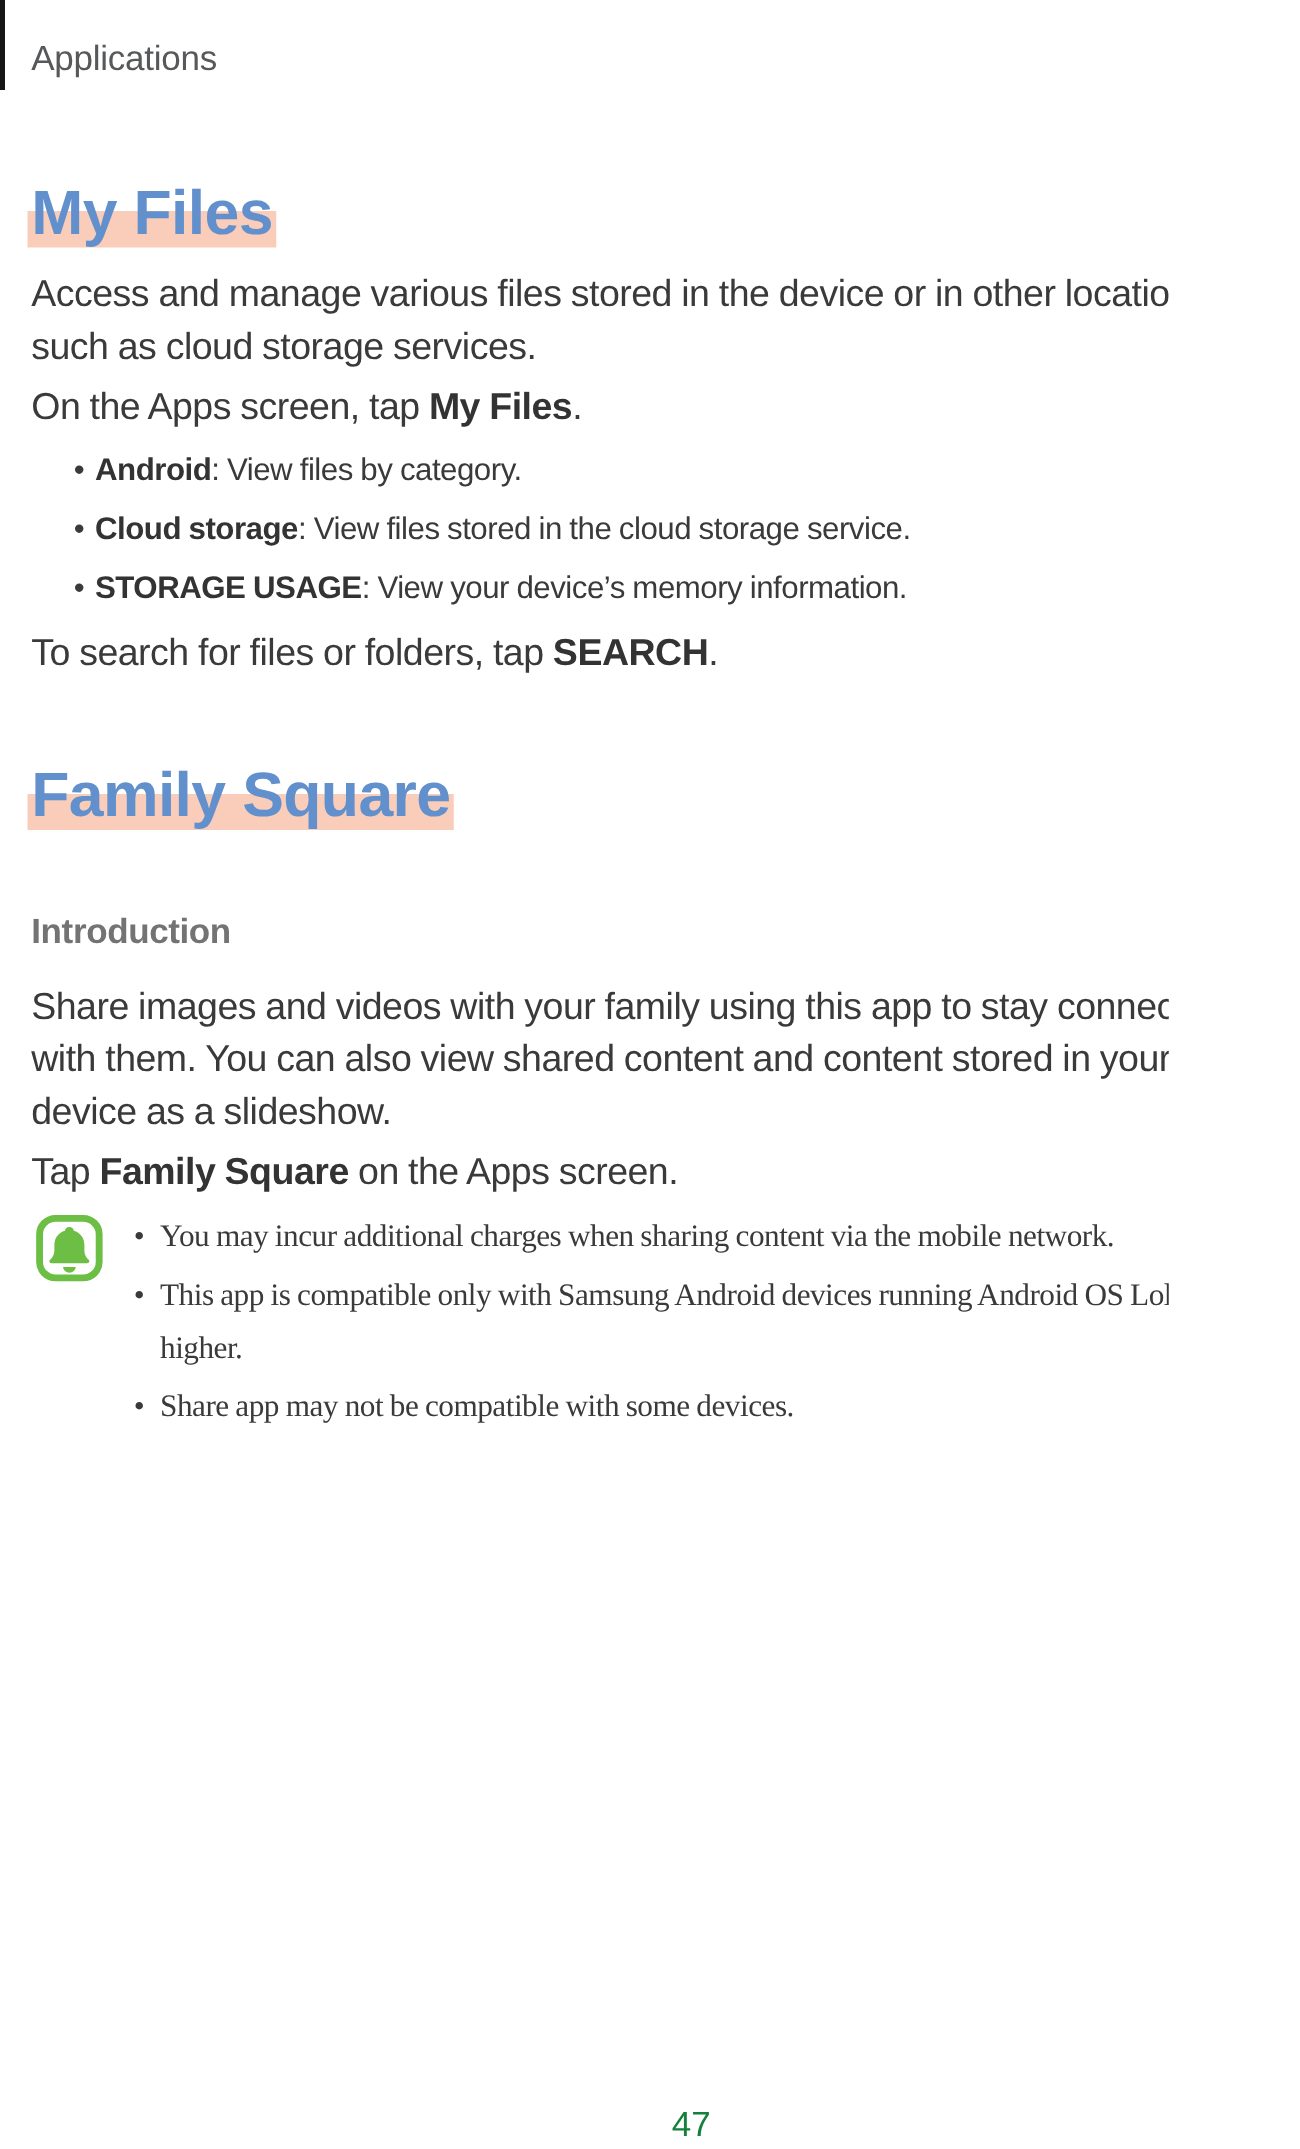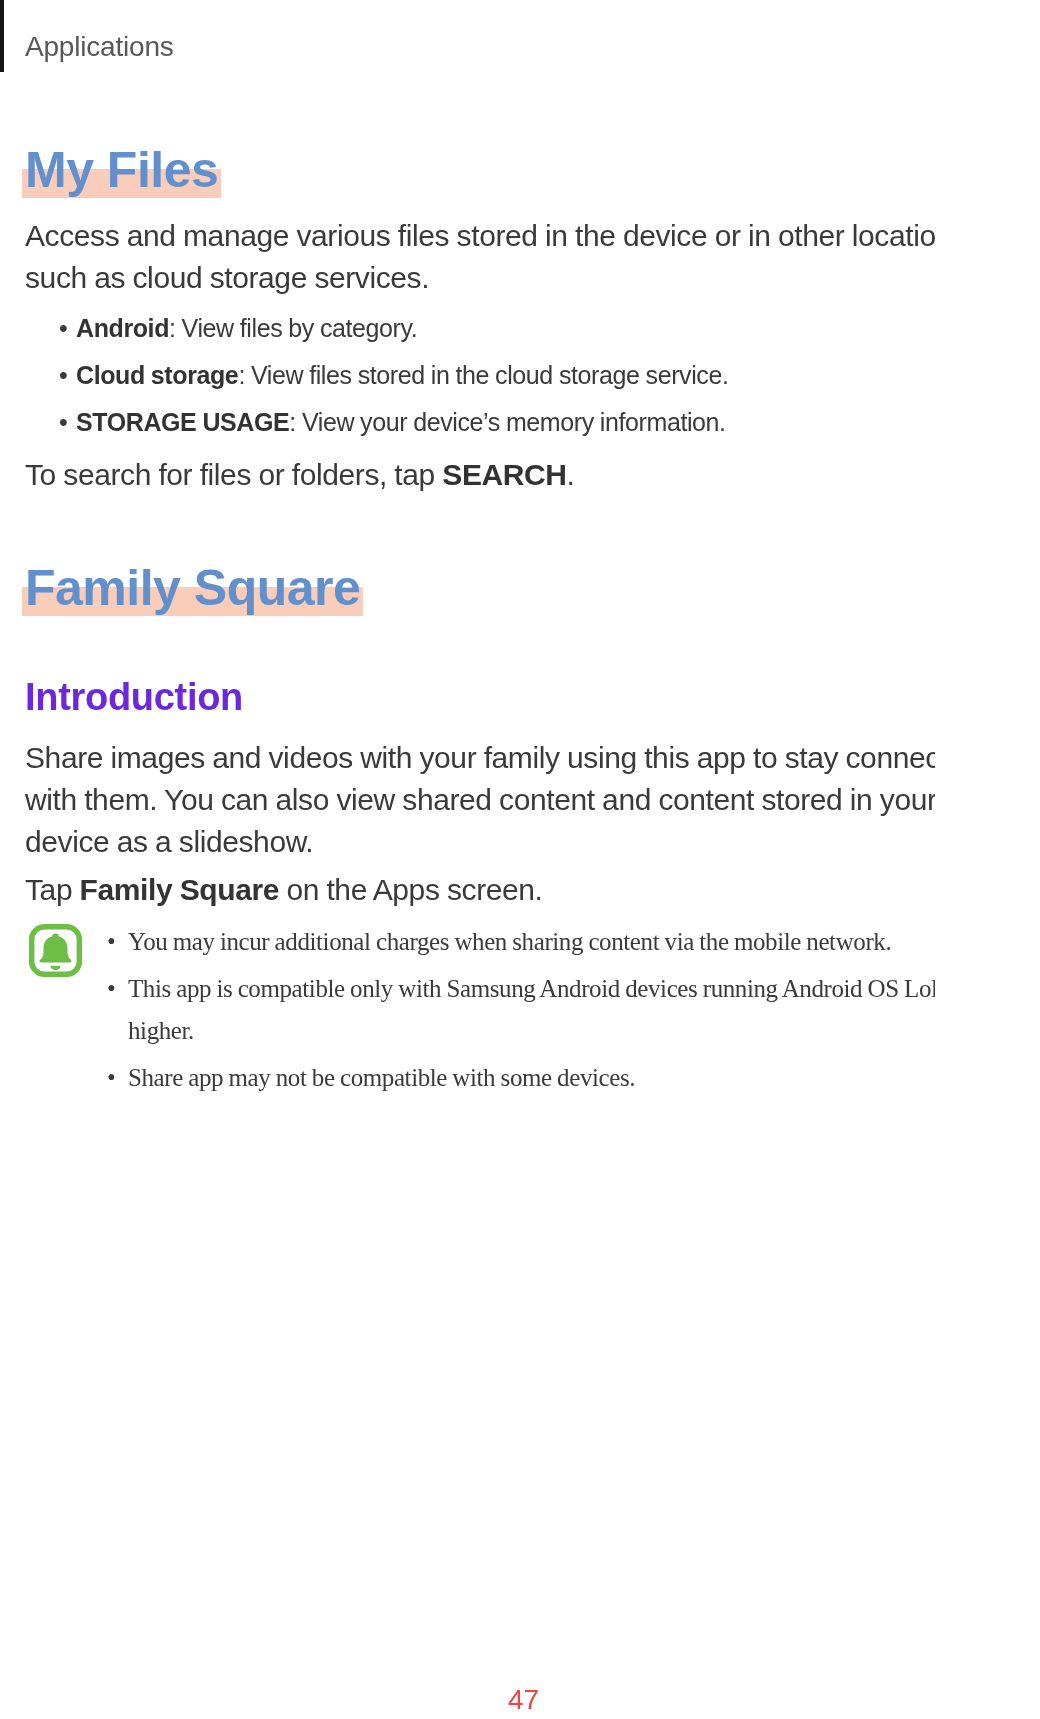--- a/index.html
+++ b/index.html
@@ -23,22 +23,22 @@
     margin:0;font-size:50px;line-height:60px;font-weight:bold;
     color:#6190cc;letter-spacing:-0.5px;
   }
   h1.first{margin-top:76px;}
   h1.second{margin-top:62px;}
   .hl{
     background-image:linear-gradient(to top,#f9cdba 0,#f9cdba 29px,rgba(0,0,0,0) 29px);
     padding:0 3px;margin:0 -3px;
   }
   h2{
-    margin:56px 0 0;font-size:38px;line-height:46px;font-weight:bold;
-    color:#6d28d9;letter-spacing:-0.3px;
+    margin:56px 0 0;font-size:28px;line-height:46px;font-weight:bold;
+    color:#737373;letter-spacing:-0.3px;
   }
   p{
     margin:6px 0 0;font-size:30px;line-height:42px;
     letter-spacing:-0.4px;word-spacing:-0.5px;
   }
   p.after-title{margin-top:15px;}
   p.after-h2{margin-top:17px;}
   b{font-weight:bold;color:#333333;}
   ul{list-style:none;margin:0;padding:0;}
   ul.feature-list{margin-top:8px;}
@@ -54,38 +54,39 @@
   .notice-icon{position:absolute;left:3px;top:2px;width:55px;height:55px;}
   ul.notice-list{padding-left:103px;}
   ul.notice-list li{
     position:relative;font-size:25px;line-height:42px;margin-bottom:5px;
     letter-spacing:-0.4px;word-spacing:-0.5px;
   }
   ul.notice-list li::before{
     content:"\2022";position:absolute;left:-21px;top:0;color:#3a3a3a;font-size:25px;
   }
   .page-number{
-    position:absolute;left:508px;top:1683px;width:90px;text-align:left;
-    font-size:28px;line-height:34px;color:#ef4444;
+    position:absolute;left:508px;top:1683px;width:90px;text-align:center;
+    font-size:28px;line-height:34px;color:#15803d;
   }
 </style>
 </head>
 <body>
 
 <div class="page">
   <div class="chapter-bar"></div>
 
   <div class="content">
 
     <div class="running-header">Applications</div>
 
     <h1 class="first"><span class="hl">My Files</span></h1>
 
     <p class="after-title">Access and manage various files stored in the device or in other locations, such as cloud storage services.</p>
 
+    <p><span>On the Apps screen, tap </span><b>My Files</b><span>.</span></p>
 
     <ul class="feature-list">
       <li><b>Android</b><span>: View files by category.</span></li>
       <li><b>Cloud storage</b><span>: View files stored in the cloud storage service.</span></li>
       <li><b>STORAGE USAGE</b><span>: View your device’s memory information.</span></li>
     </ul>
 
     <p class="search-line"><span>To search for files or folders, tap </span><b>SEARCH</b><span>.</span></p>
 
     <h1 class="second"><span class="hl">Family Square</span></h1>

